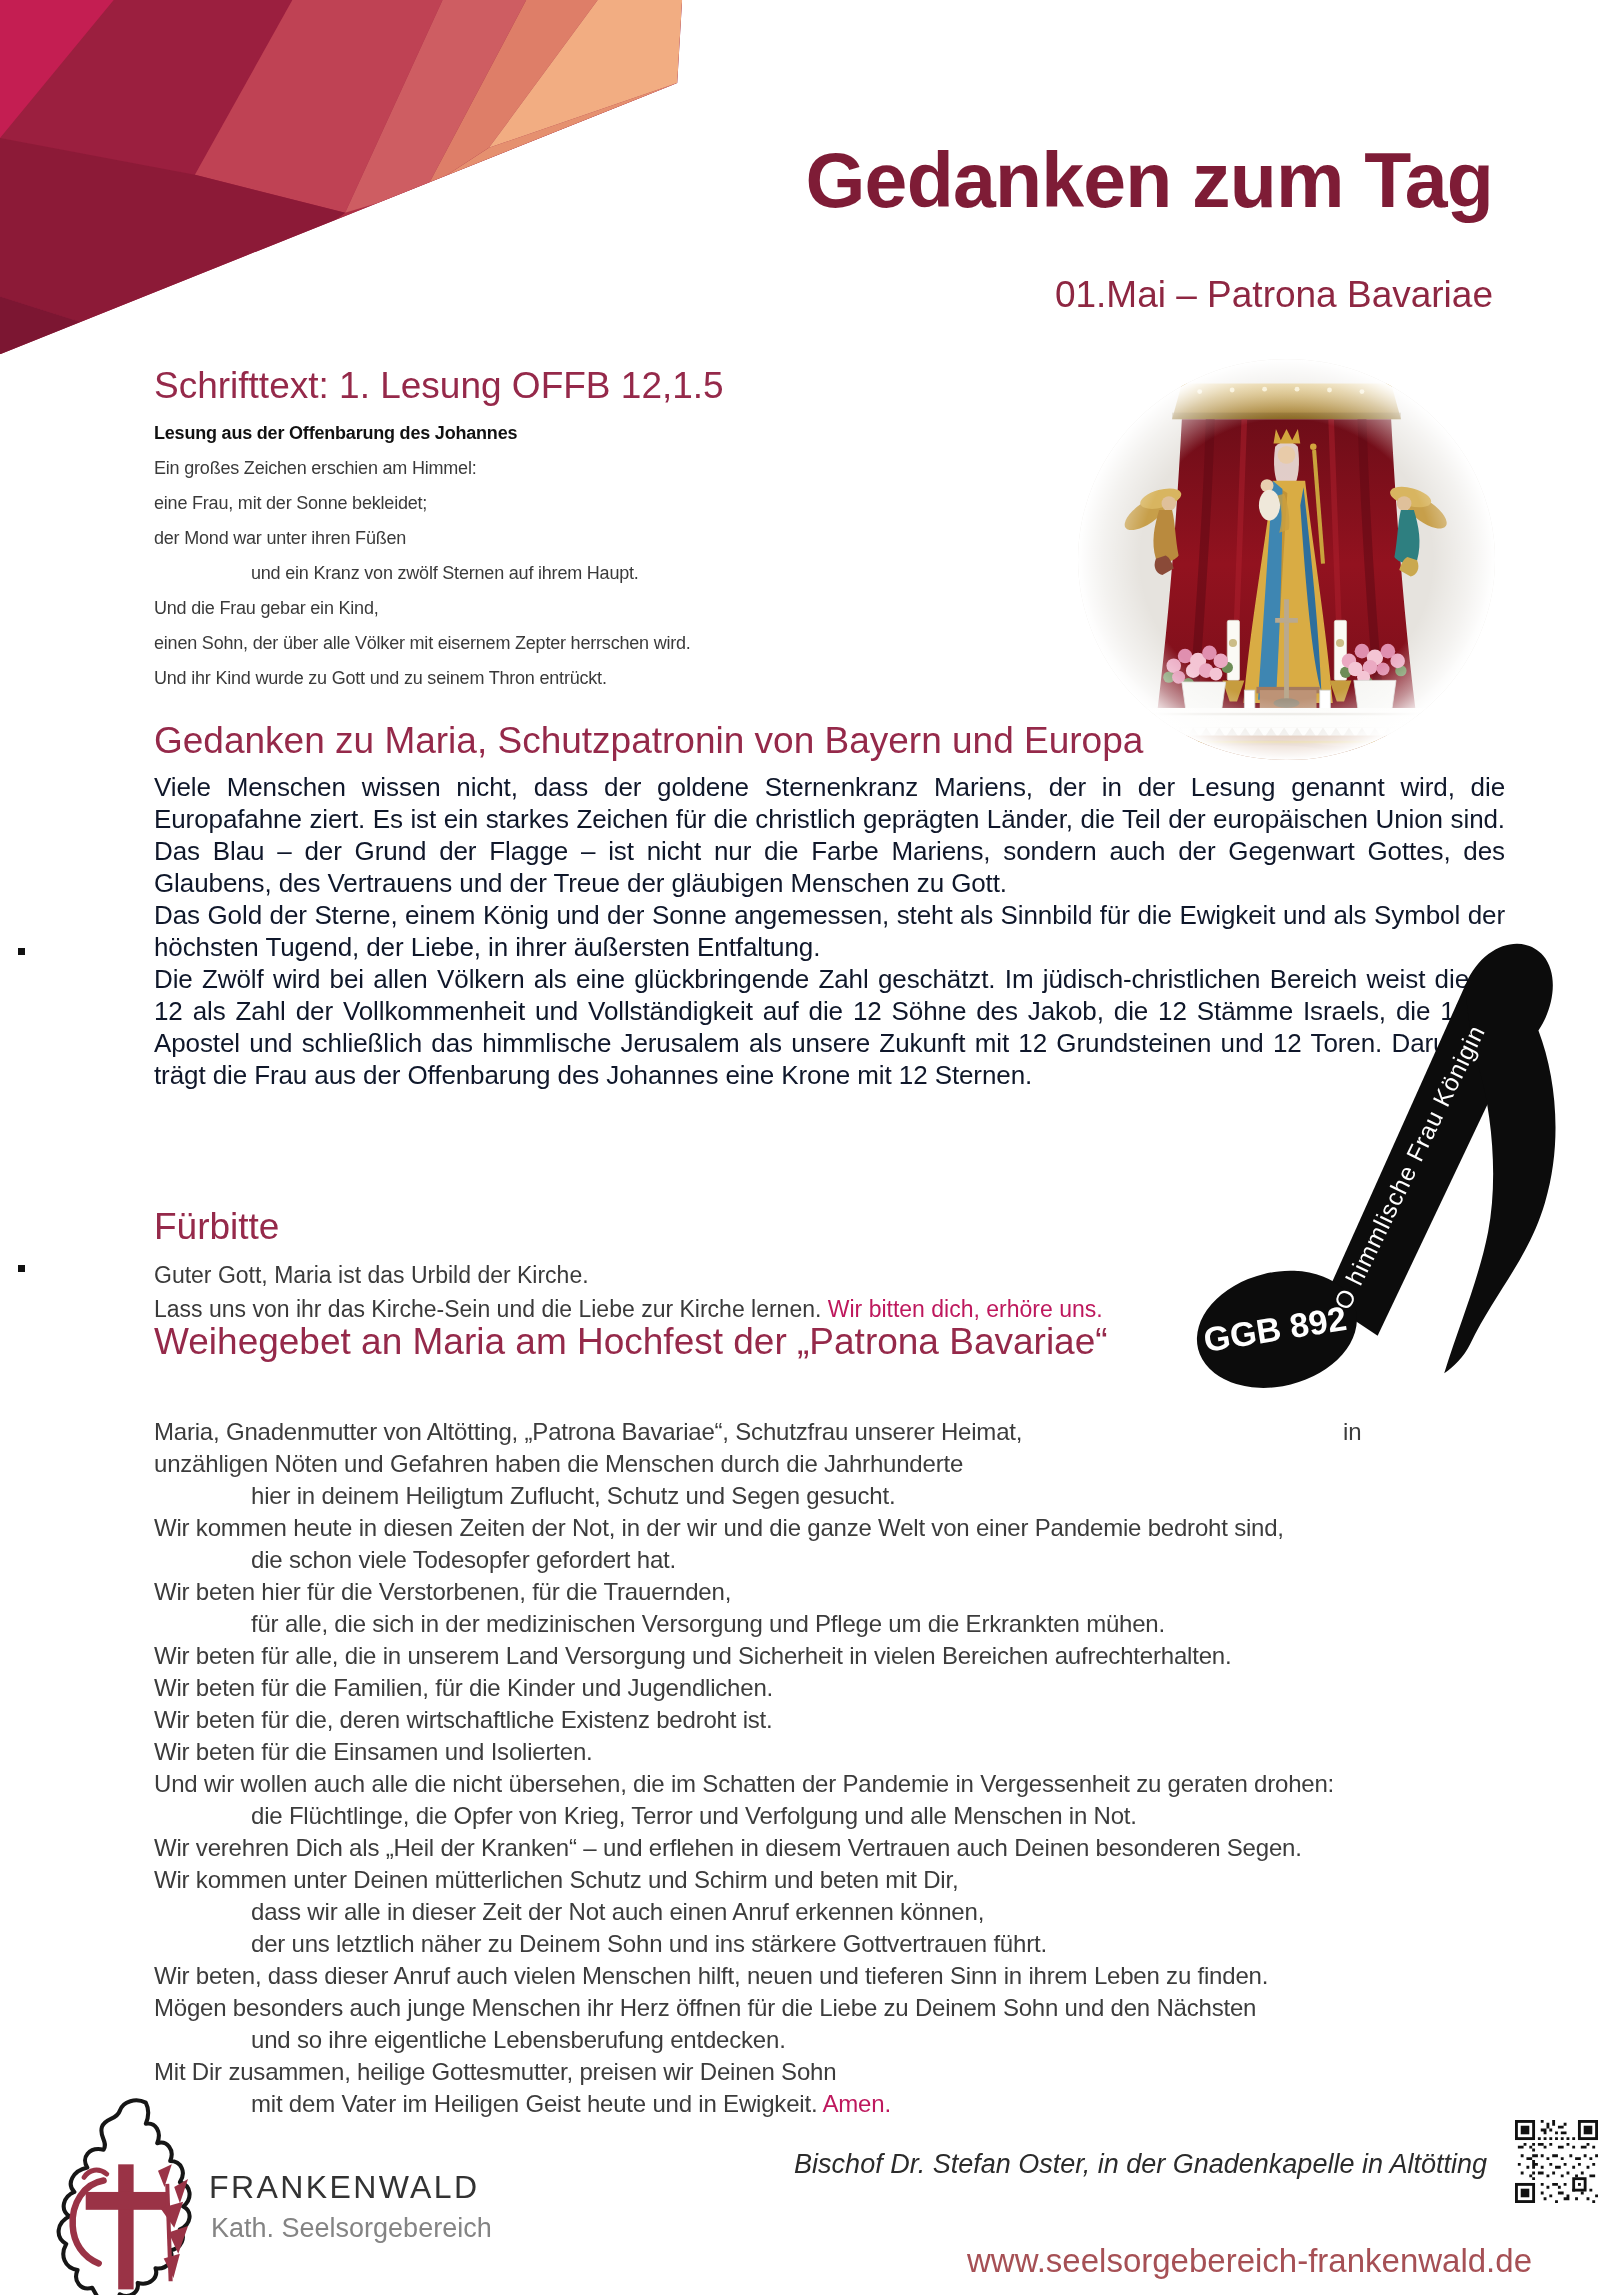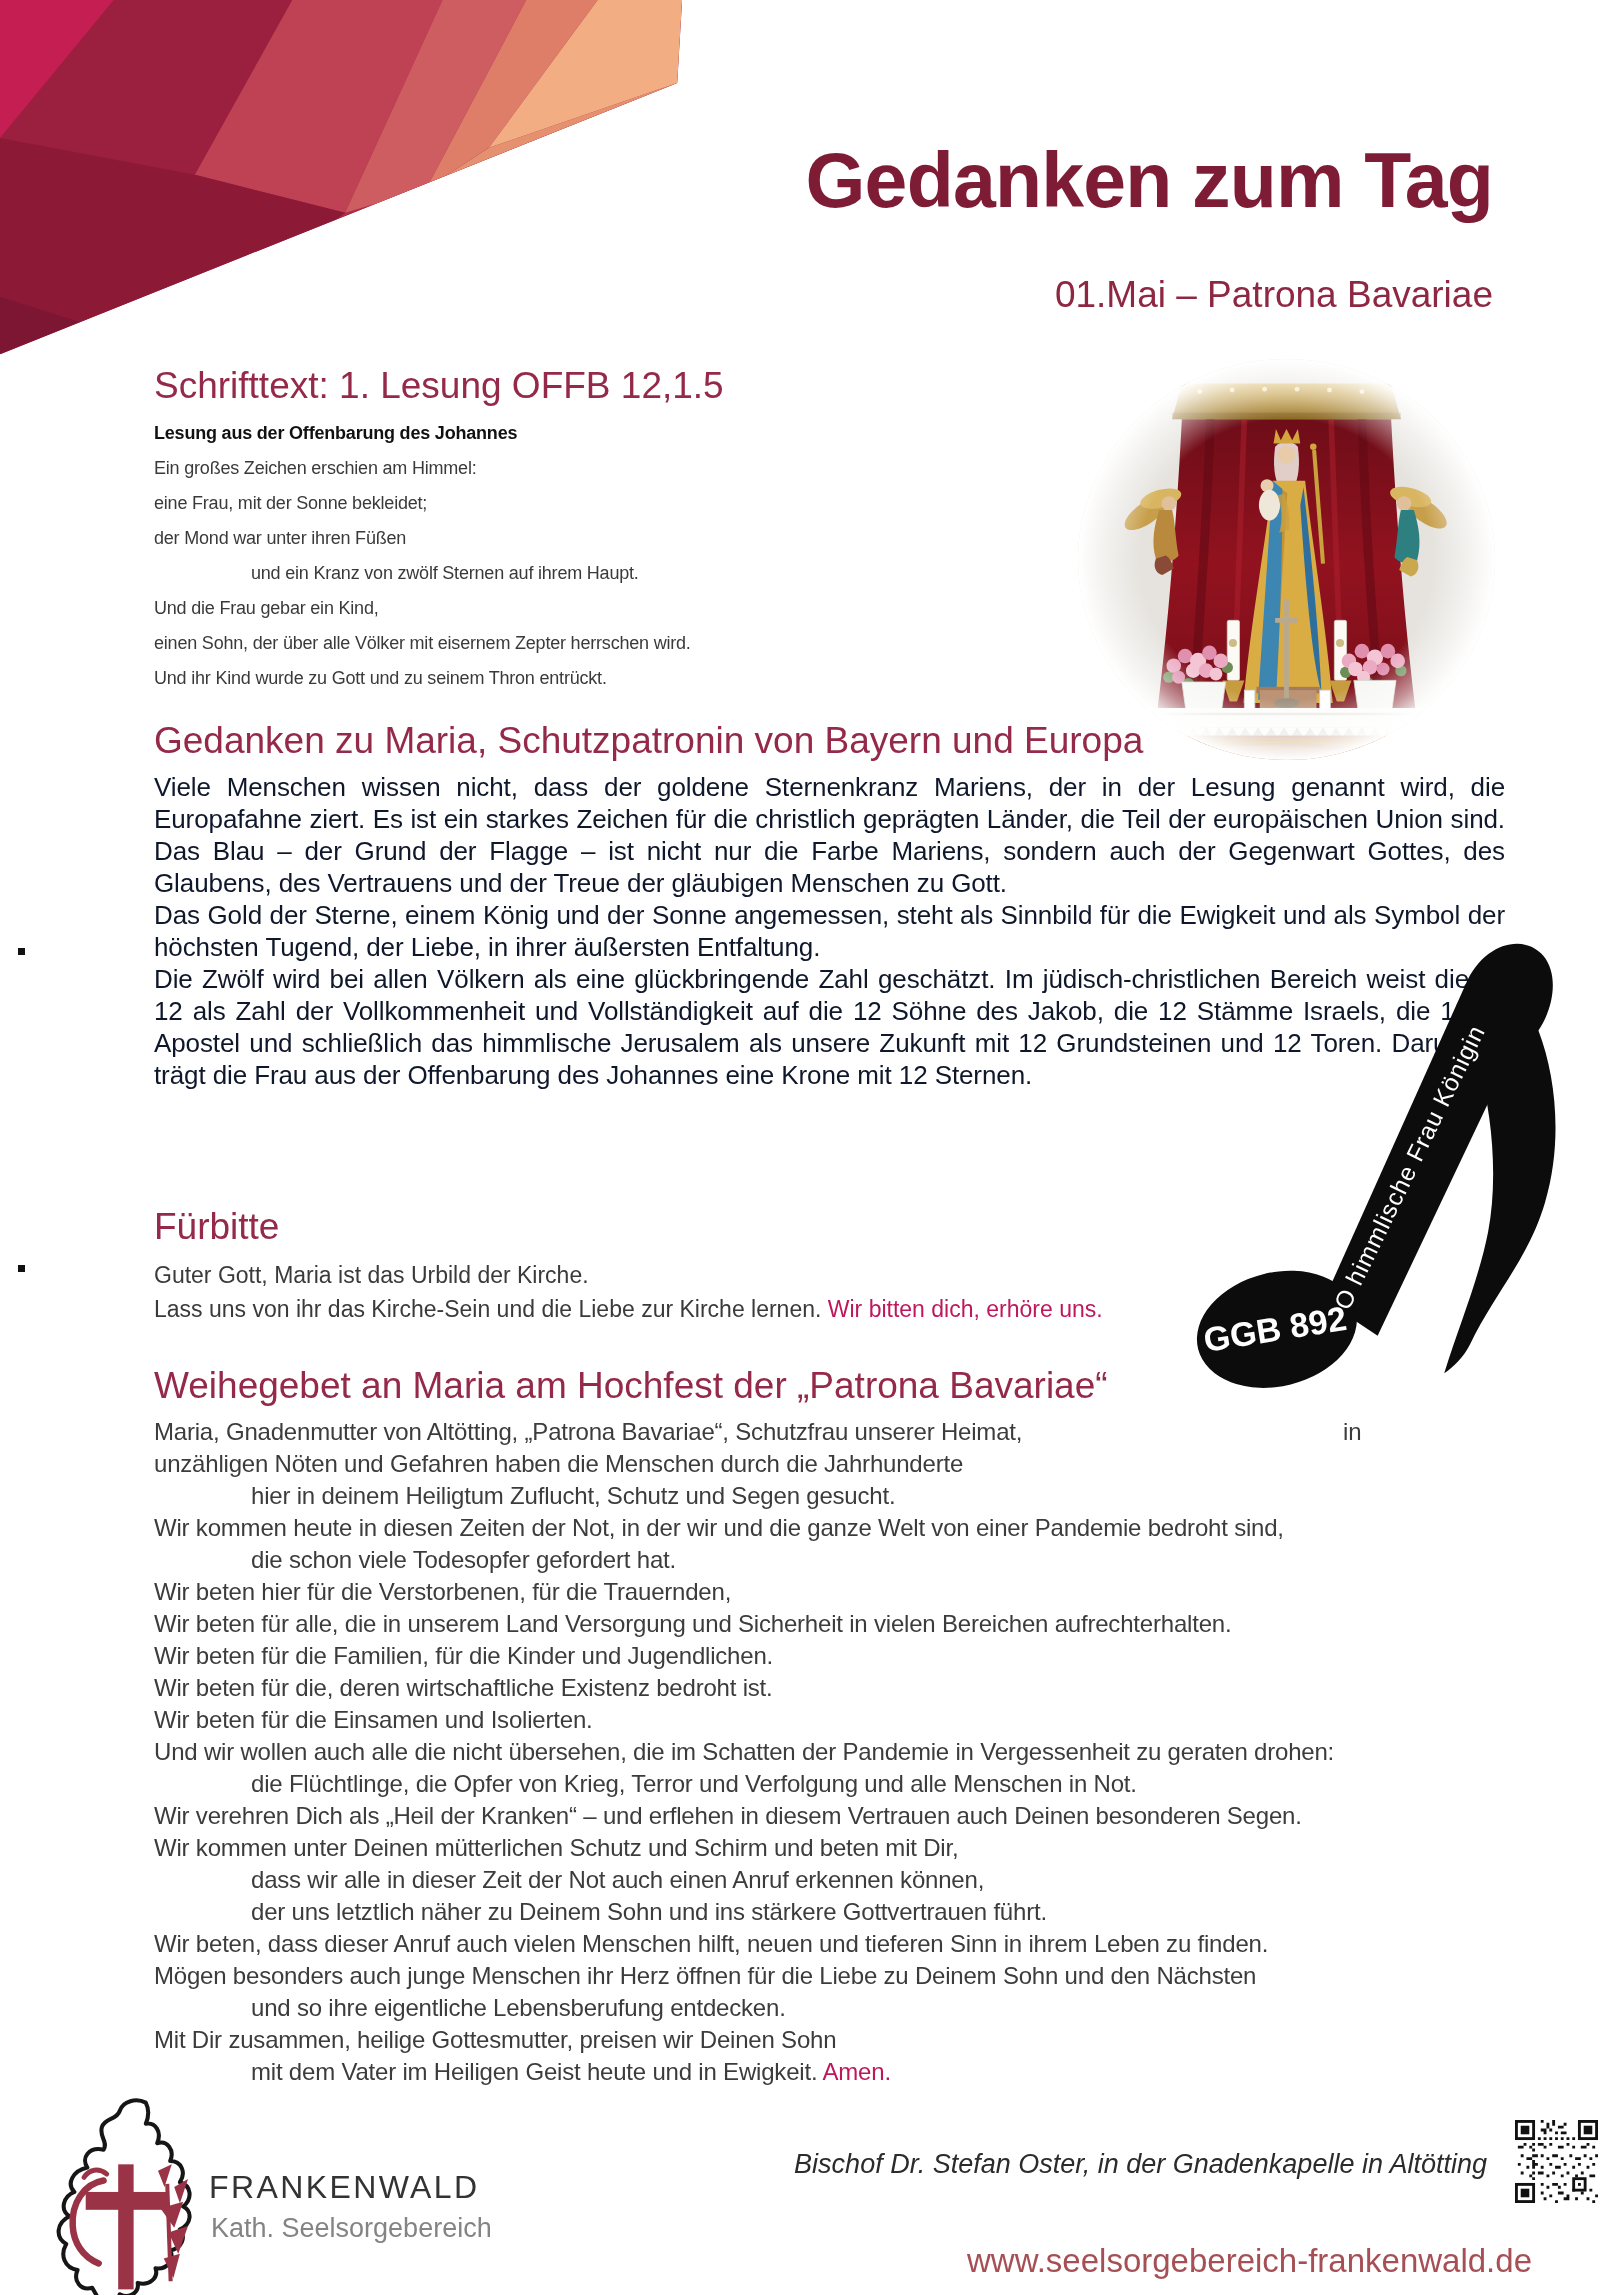--- a/index.html
+++ b/index.html
@@ -235,29 +235,30 @@
 </div>
 
 <svg class="abs" style="left:1181px;top:933px;" width="390" height="467" viewBox="0 0 480 575">
   <polygon points="176,452 350,64 430,100 242,496" fill="#0c0c0c"></polygon>
   <path d="M350,64 C372,12 422,0 446,28 C466,52 458,94 440,120 C462,178 470,258 448,332 C428,400 386,444 356,506 C348,522 336,534 324,542 C344,478 366,428 378,368 C390,306 384,224 366,164 C358,136 352,98 350,64 Z" fill="#0c0c0c"></path>
   <ellipse cx="118" cy="488" rx="100" ry="70" fill="#0c0c0c" transform="rotate(-14 118 488)"></ellipse>
   <text transform="translate(206,466) rotate(-64)" font-size="30" fill="#ffffff" letter-spacing="1">O himmlische Frau Königin</text>
   <text transform="translate(118,502) rotate(-9)" text-anchor="middle" font-size="42" font-weight="bold" fill="#ffffff">GGB 892</text>
 </svg>
 
-<div class="abs section-heading" style="left:154px;top:1364px;">Weihegebet an Maria am Hochfest der „Patrona Bavariae“</div>
+<div class="abs section-heading" style="left:154px;top:1320px;">Weihegebet an Maria am Hochfest der „Patrona Bavariae“</div>
 
 <div class="abs prayer" style="left:154px;top:1416px;">
   <div class="pline"><span>Maria, Gnadenmutter von Altötting, „Patrona Bavariae“, Schutzfrau unserer Heimat,</span><span class="tail">in</span></div>
   <div class="pline">unzähligen Nöten und Gefahren haben die Menschen durch die Jahrhunderte</div>
   <div class="pline indent">hier in deinem Heiligtum Zuflucht, Schutz und Segen gesucht.</div>
   <div class="pline">Wir kommen heute in diesen Zeiten der Not, in der wir und die ganze Welt von einer Pandemie bedroht sind,</div>
   <div class="pline indent">die schon viele Todesopfer gefordert hat.</div>
   <div class="pline">Wir beten hier für die Verstorbenen, für die Trauernden,</div>
+  <div class="pline indent">für alle, die sich in der medizinischen Versorgung und Pflege um die Erkrankten mühen.</div>
   <div class="pline">Wir beten für alle, die in unserem Land Versorgung und Sicherheit in vielen Bereichen aufrechterhalten.</div>
   <div class="pline">Wir beten für die Familien, für die Kinder und Jugendlichen.</div>
   <div class="pline">Wir beten für die, deren wirtschaftliche Existenz bedroht ist.</div>
   <div class="pline">Wir beten für die Einsamen und Isolierten.</div>
   <div class="pline">Und wir wollen auch alle die nicht übersehen, die im Schatten der Pandemie in Vergessenheit zu geraten drohen:</div>
   <div class="pline indent">die Flüchtlinge, die Opfer von Krieg, Terror und Verfolgung und alle Menschen in Not.</div>
   <div class="pline">Wir verehren Dich als „Heil der Kranken“ – und erflehen in diesem Vertrauen auch Deinen besonderen Segen.</div>
   <div class="pline">Wir kommen unter Deinen mütterlichen Schutz und Schirm und beten mit Dir,</div>
   <div class="pline indent">dass wir alle in dieser Zeit der Not auch einen Anruf erkennen können,</div>
   <div class="pline indent">der uns letztlich näher zu Deinem Sohn und ins stärkere Gottvertrauen führt.</div>

